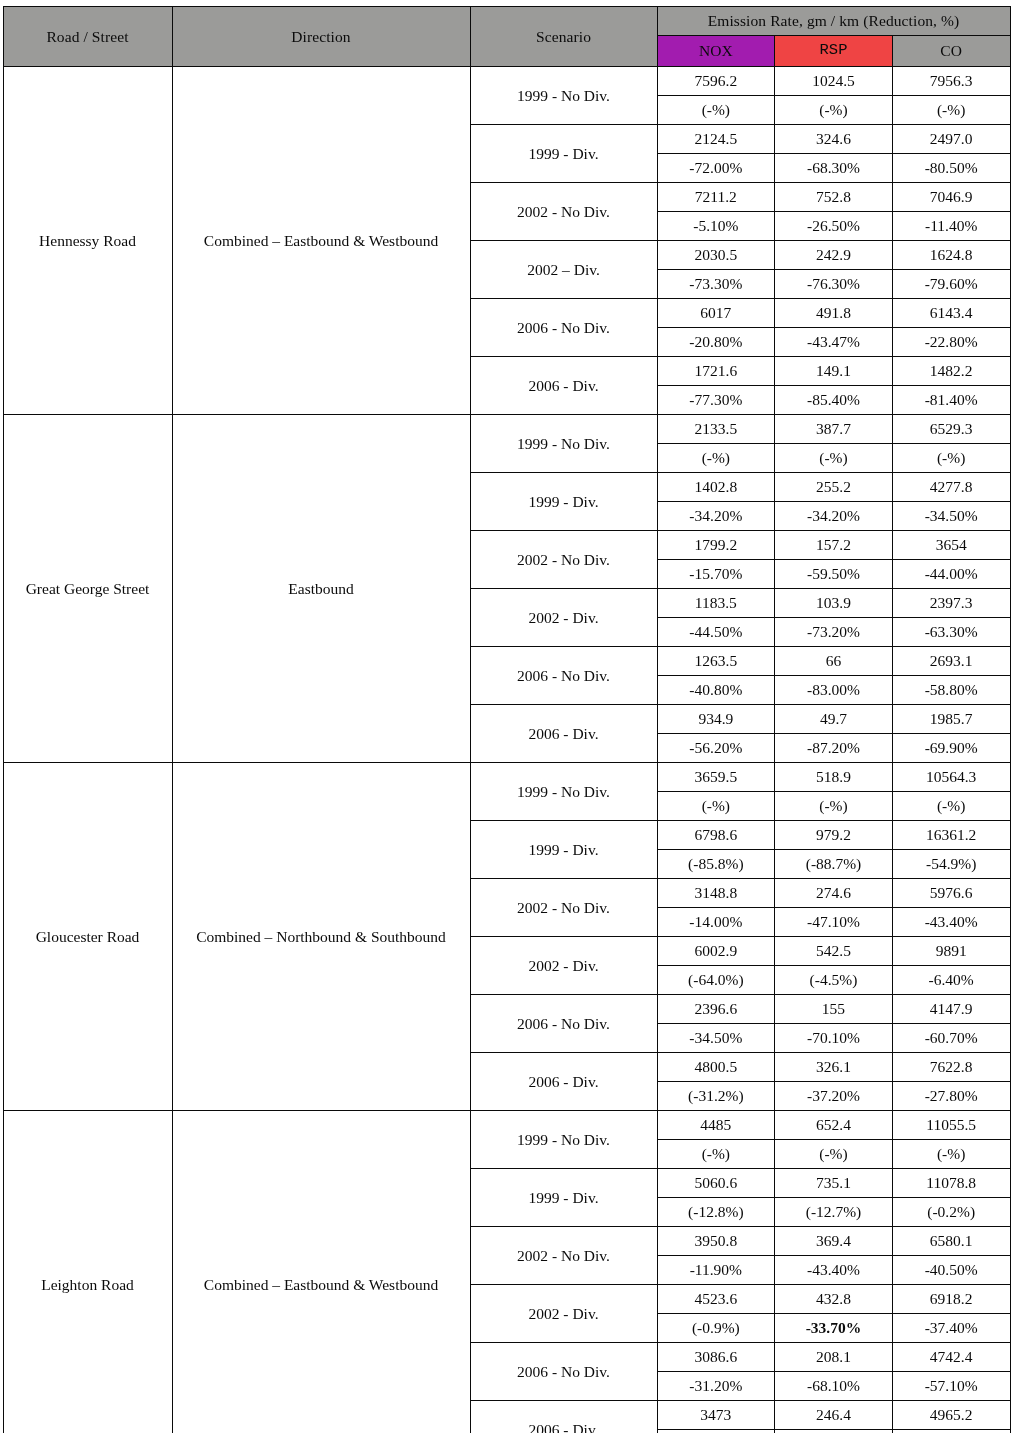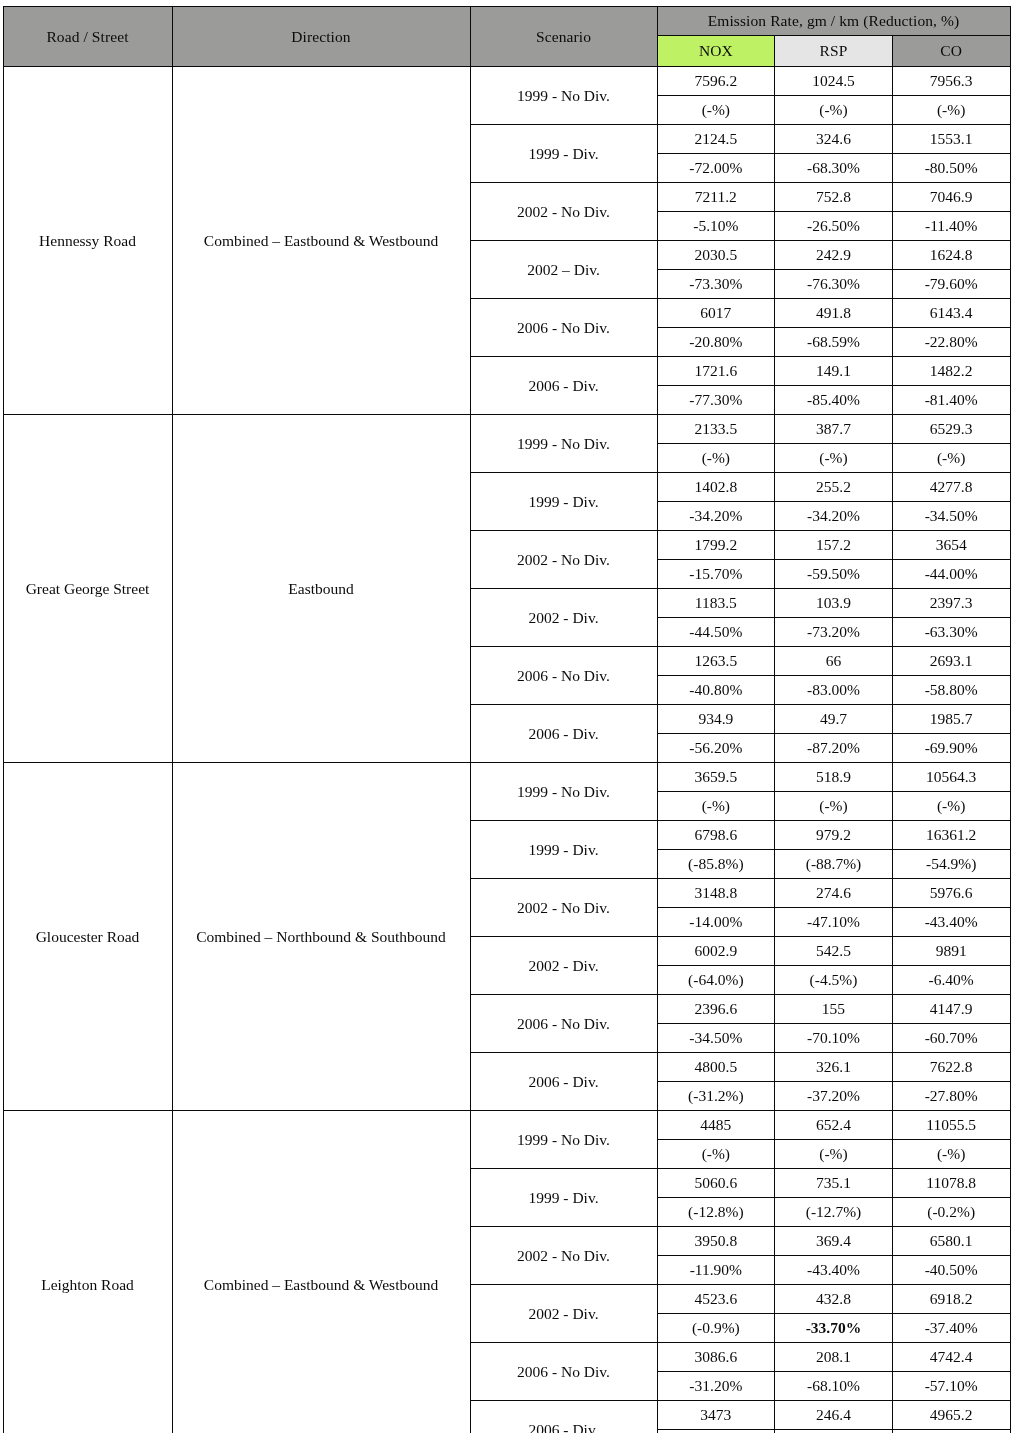--- a/index.html
+++ b/index.html
@@ -78,22 +78,22 @@
 <div id="page">
   <table class="emissions">
     <thead>
       <tr>
         <th class="h-road" rowspan="2" style="background-color: rgb(155, 155, 153); border-color: rgb(10, 10, 10);">Road / Street</th>
         <th class="h-dir" rowspan="2" style="background-color: rgb(155, 155, 153); border-color: rgb(10, 10, 10);">Direction</th>
         <th class="h-scen" rowspan="2" style="background-color: rgb(155, 155, 153); border-color: rgb(10, 10, 10);">Scenario</th>
         <th class="h-group" colspan="3" style="background-color: rgb(155, 155, 153); border-color: rgb(10, 10, 10);">Emission Rate, gm / km (Reduction, %)</th>
       </tr>
       <tr>
-        <th class="h-nox" style="background-color: #bef264; border-color: rgb(10, 10, 10);">NOX</th>
-        <th class="h-rsp" style="background-color: #e5e5e5; border-color: rgb(10, 10, 10);">RSP</th>
+        <th class="h-nox" style="background-color: #a21caf; border-color: rgb(10, 10, 10);">NOX</th>
+        <th class="h-rsp" style="background-color: #ef4444; border-color: rgb(10, 10, 10); font-family: Liberation Mono, monospace;">RSP</th>
         <th class="h-co" style="background-color: rgb(155, 155, 153); border-color: rgb(10, 10, 10);">CO</th>
       </tr>
     </thead>
     <tbody id="table-body">
         <tr class="row-a group-start">
           <td class="road-cell" rowspan="12" style="border-color: rgb(10, 10, 10);">Hennessy Road</td>
           <td class="dir-cell" rowspan="12" style="border-color: rgb(10, 10, 10);">Combined – Eastbound &amp; Westbound</td>
           <td class="scen-cell" rowspan="2" style="border-color: rgb(10, 10, 10);">1999 - No Div.</td>
           <td class="val-cell" style="border-color: rgb(10, 10, 10);">7596.2</td>
           <td class="val-cell" style="border-color: rgb(10, 10, 10);">1024.5</td>
@@ -101,21 +101,21 @@
         </tr>
         <tr class="row-b">
           <td class="val-cell" style="border-color: rgb(10, 10, 10);">(-%)</td>
           <td class="val-cell" style="border-color: rgb(10, 10, 10);">(-%)</td>
           <td class="val-cell" style="border-color: rgb(10, 10, 10);">(-%)</td>
         </tr>
         <tr class="row-a">
           <td class="scen-cell" rowspan="2" style="border-color: rgb(10, 10, 10);">1999 - Div.</td>
           <td class="val-cell" style="border-color: rgb(10, 10, 10);">2124.5</td>
           <td class="val-cell" style="border-color: rgb(10, 10, 10);">324.6</td>
-          <td class="val-cell" style="border-color: rgb(10, 10, 10);">1553.1</td>
+          <td class="val-cell" style="border-color: rgb(10, 10, 10);">2497.0</td>
         </tr>
         <tr class="row-b">
           <td class="val-cell" style="border-color: rgb(10, 10, 10);">-72.00%</td>
           <td class="val-cell" style="border-color: rgb(10, 10, 10);">-68.30%</td>
           <td class="val-cell" style="border-color: rgb(10, 10, 10);">-80.50%</td>
         </tr>
         <tr class="row-a">
           <td class="scen-cell" rowspan="2" style="border-color: rgb(10, 10, 10);">2002 - No Div.</td>
           <td class="val-cell" style="border-color: rgb(10, 10, 10);">7211.2</td>
           <td class="val-cell" style="border-color: rgb(10, 10, 10);">752.8</td>
@@ -138,21 +138,21 @@
           <td class="val-cell" style="border-color: rgb(10, 10, 10);">-79.60%</td>
         </tr>
         <tr class="row-a">
           <td class="scen-cell" rowspan="2" style="border-color: rgb(10, 10, 10);">2006 - No Div.</td>
           <td class="val-cell" style="border-color: rgb(10, 10, 10); margin-top: 21px;">6017</td>
           <td class="val-cell" style="border-color: rgb(10, 10, 10);">491.8</td>
           <td class="val-cell" style="border-color: rgb(10, 10, 10);">6143.4</td>
         </tr>
         <tr class="row-b">
           <td class="val-cell" style="border-color: rgb(10, 10, 10);">-20.80%</td>
-          <td class="val-cell" style="border-color: rgb(10, 10, 10);">-68.59%</td>
+          <td class="val-cell" style="border-color: rgb(10, 10, 10);">-43.47%</td>
           <td class="val-cell" style="border-color: rgb(10, 10, 10);">-22.80%</td>
         </tr>
         <tr class="row-a">
           <td class="scen-cell" rowspan="2" style="border-color: rgb(10, 10, 10);">2006 - Div.</td>
           <td class="val-cell" style="border-color: rgb(10, 10, 10);">1721.6</td>
           <td class="val-cell" style="border-color: rgb(10, 10, 10);">149.1</td>
           <td class="val-cell" style="border-color: rgb(10, 10, 10);">1482.2</td>
         </tr>
         <tr class="row-b">
           <td class="val-cell" style="border-color: rgb(10, 10, 10);">-77.30%</td>

